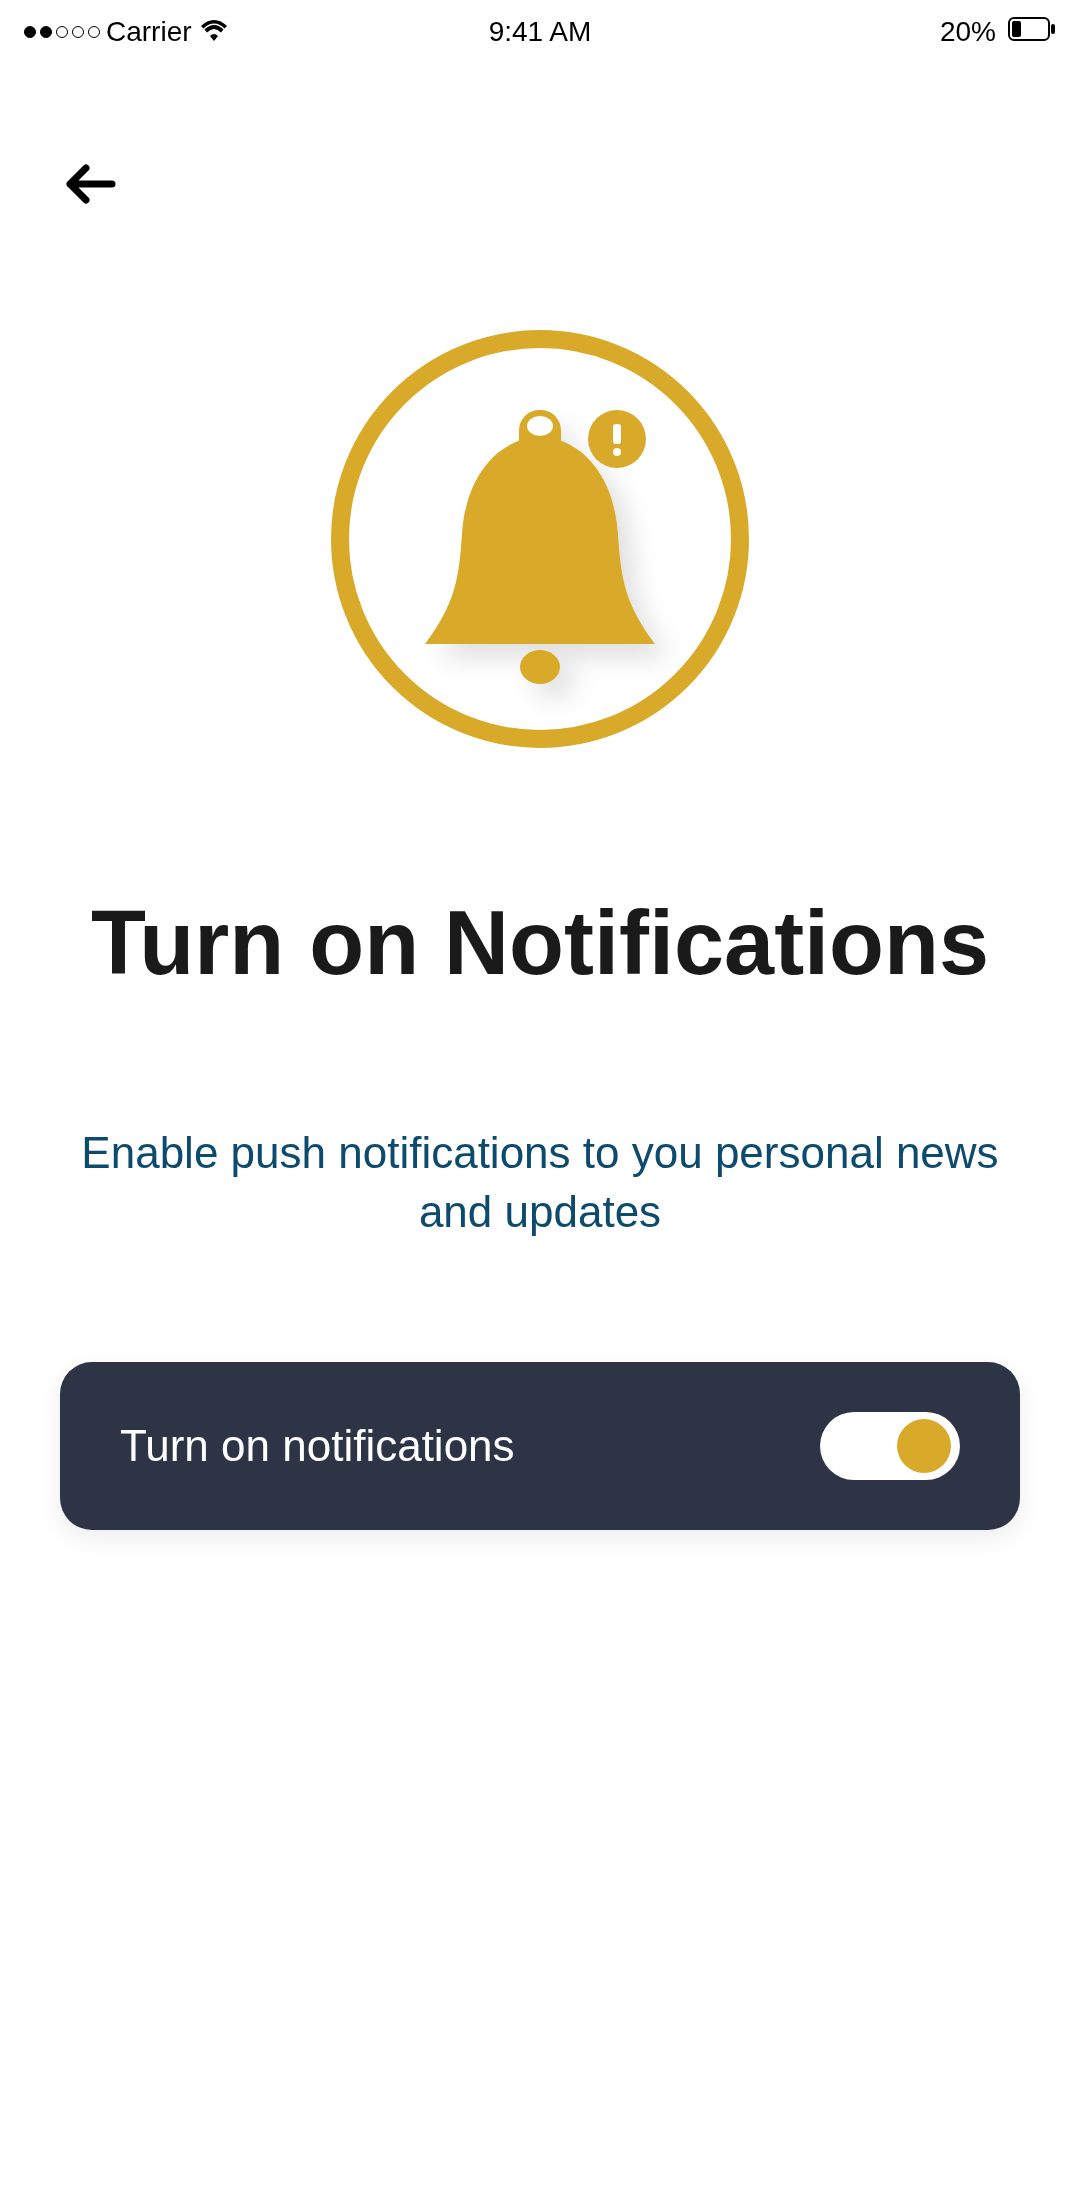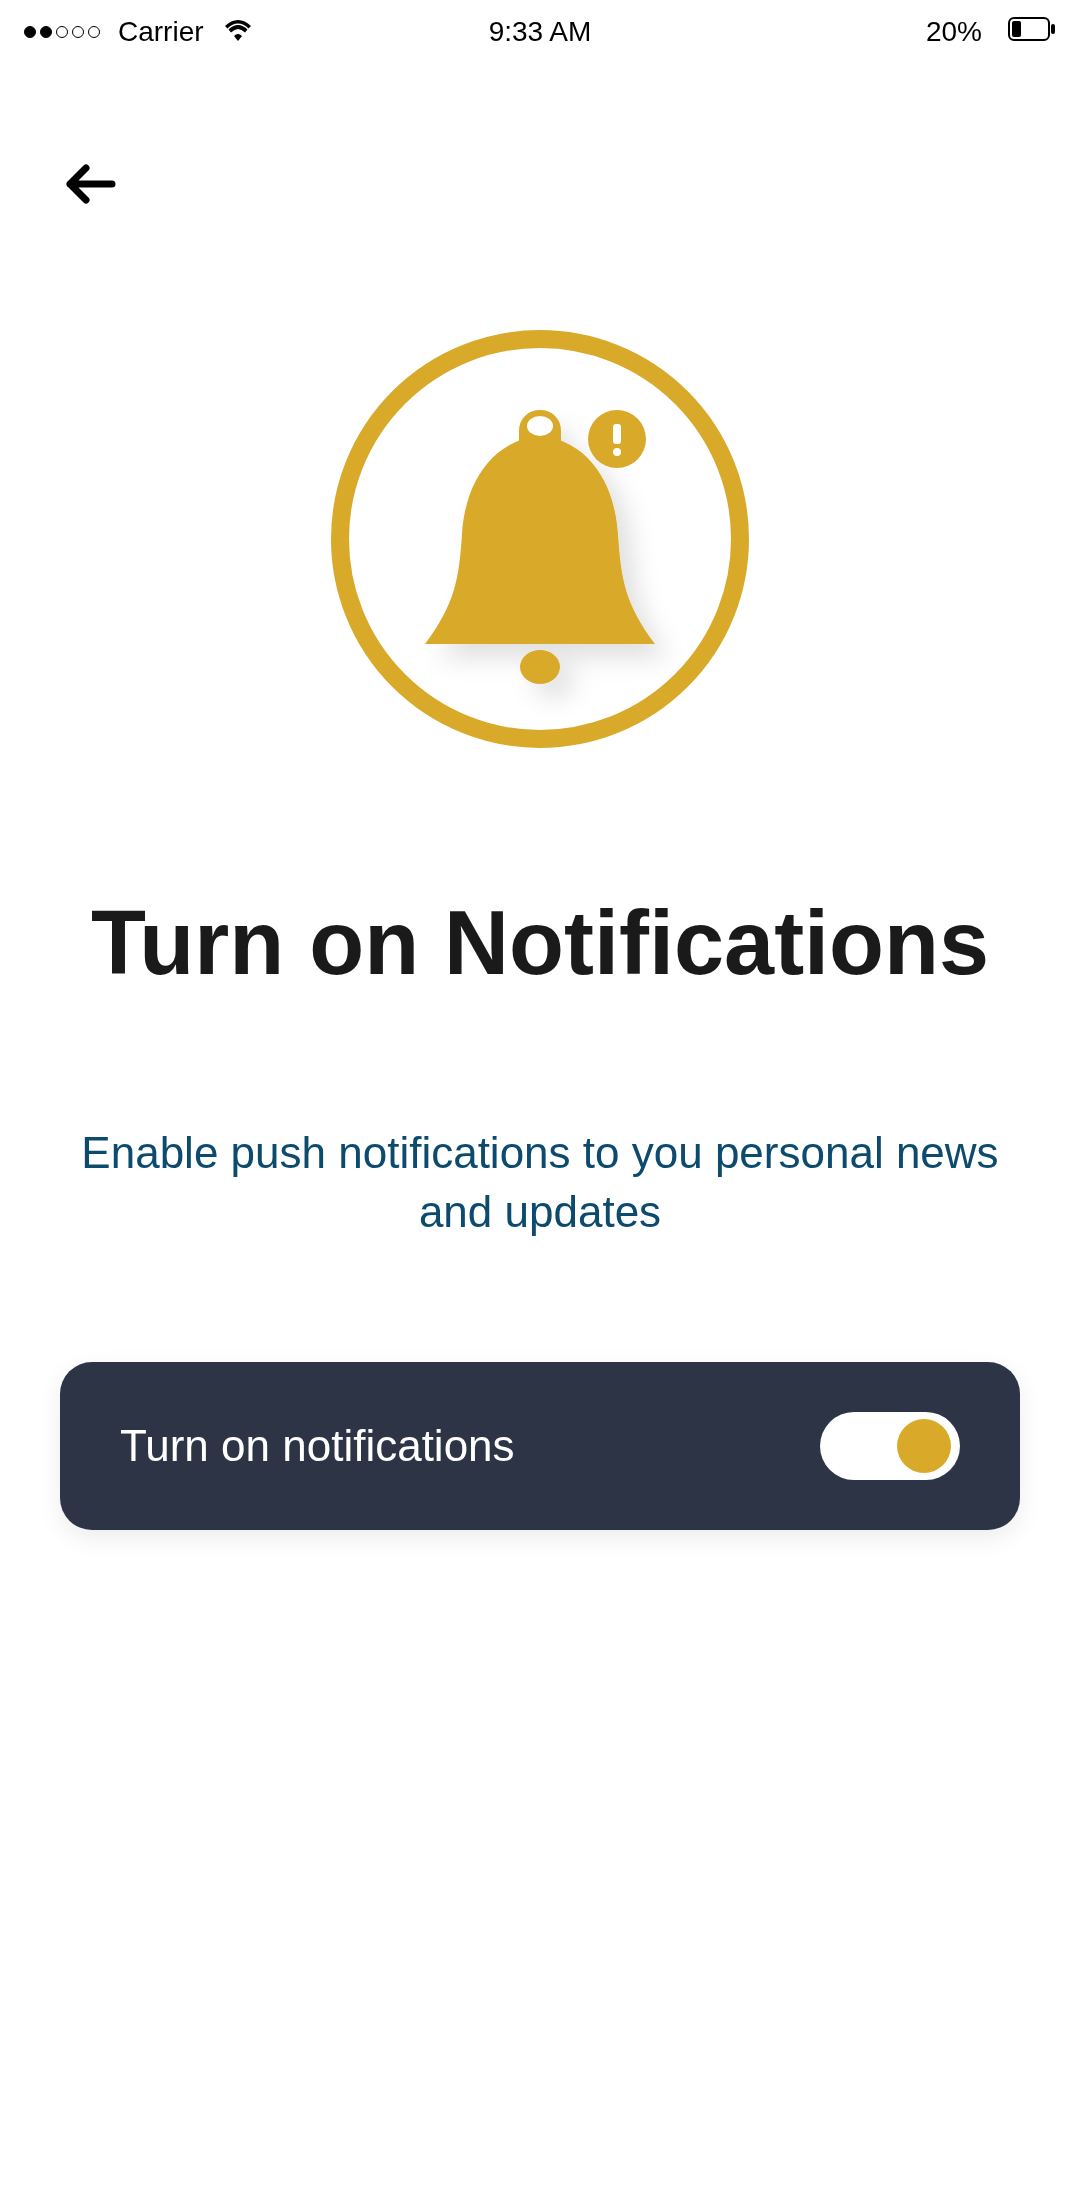--- a/index.html
+++ b/index.html
@@ -22,21 +22,21 @@
       justify-content: space-between;
       align-items: center;
       padding: 16px 24px;
       font-size: 28px;
       color: #000;
     }
     
     .status-left {
       display: flex;
       align-items: center;
-      gap: 12px;
+      gap: 0;
     }
     
     .signal-dots {
       display: flex;
       gap: 4px;
     }
     
     .dot {
       width: 12px;
       height: 12px;
@@ -60,21 +60,21 @@
     .status-time {
       font-weight: 500;
       position: absolute;
       left: 50%;
       transform: translateX(-50%);
     }
     
     .status-right {
       display: flex;
       align-items: flex-start;
-      gap: 26px;
+      gap: 12px;
     }
     
     .battery-icon {
       display: inline-block;
     }
     
     .back-button {
       margin: 90px 0 0 60px;
       width: 60px;
       height: 60px;
@@ -168,21 +168,21 @@
       <span class="dot"></span>
       <span class="dot"></span>
     </div>
     <span class="carrier">Carrier</span>
     <span class="wifi-icon">
       <svg width="28" height="22" viewBox="0 0 28 22">
         <path d="M14 22 L18 17 Q16 15 14 15 Q12 15 10 17 Z M7 13.5 Q10.5 10 14 10 Q17.5 10 21 13.5 L23.5 10.5 Q19 6 14 6 Q9 6 4.5 10.5 Z M1 7 Q7 1 14 1 Q21 1 27 7 L24.5 9.5 Q19.5 4.5 14 4.5 Q8.5 4.5 3.5 9.5 Z" fill="#000"></path>
       </svg>
     </span>
   </div>
-  <div class="status-time">9:33 AM</div>
+  <div class="status-time">9:41 AM</div>
   <div class="status-right">
     <span>20%</span>
     <span class="battery-icon">
       <svg width="48" height="24" viewBox="0 0 48 24">
         <rect x="1" y="1" width="40" height="22" rx="5" fill="none" stroke="#000" stroke-width="2"></rect>
         <rect x="43" y="7" width="4" height="10" rx="2" fill="#000"></rect>
         <rect x="4" y="4" width="9" height="16" rx="2" fill="#000"></rect>
       </svg>
     </span>
   </div>

